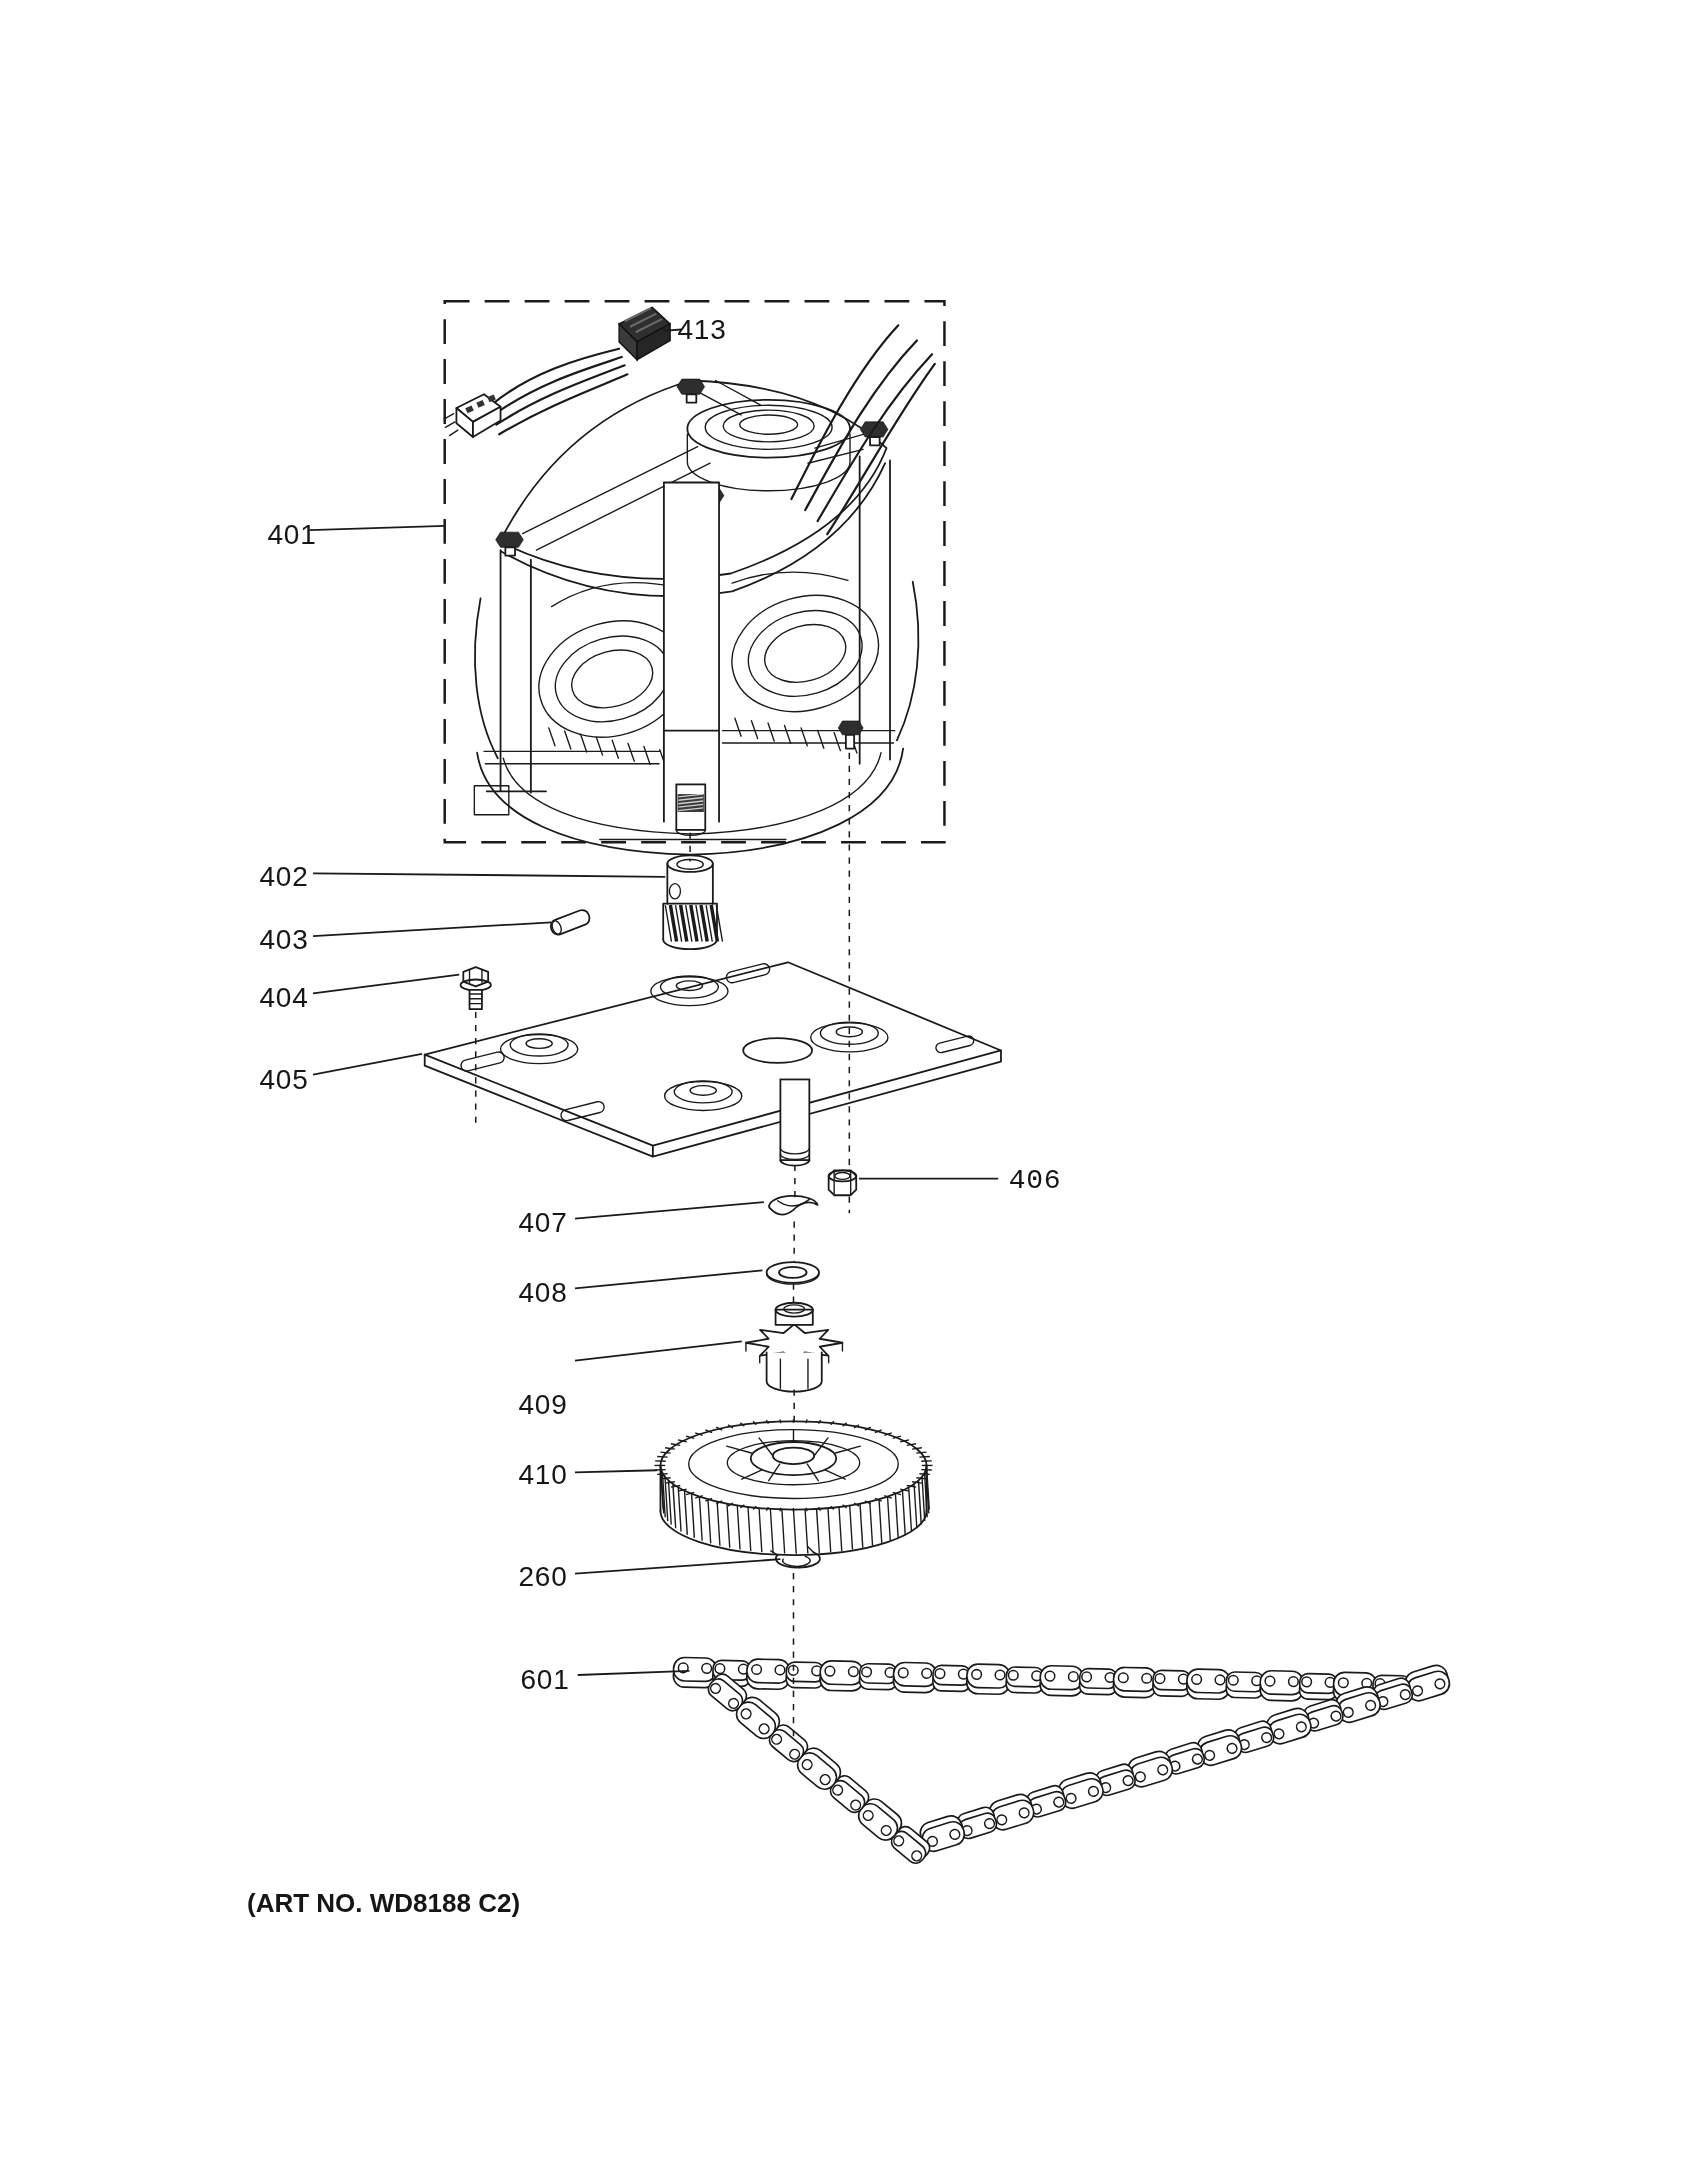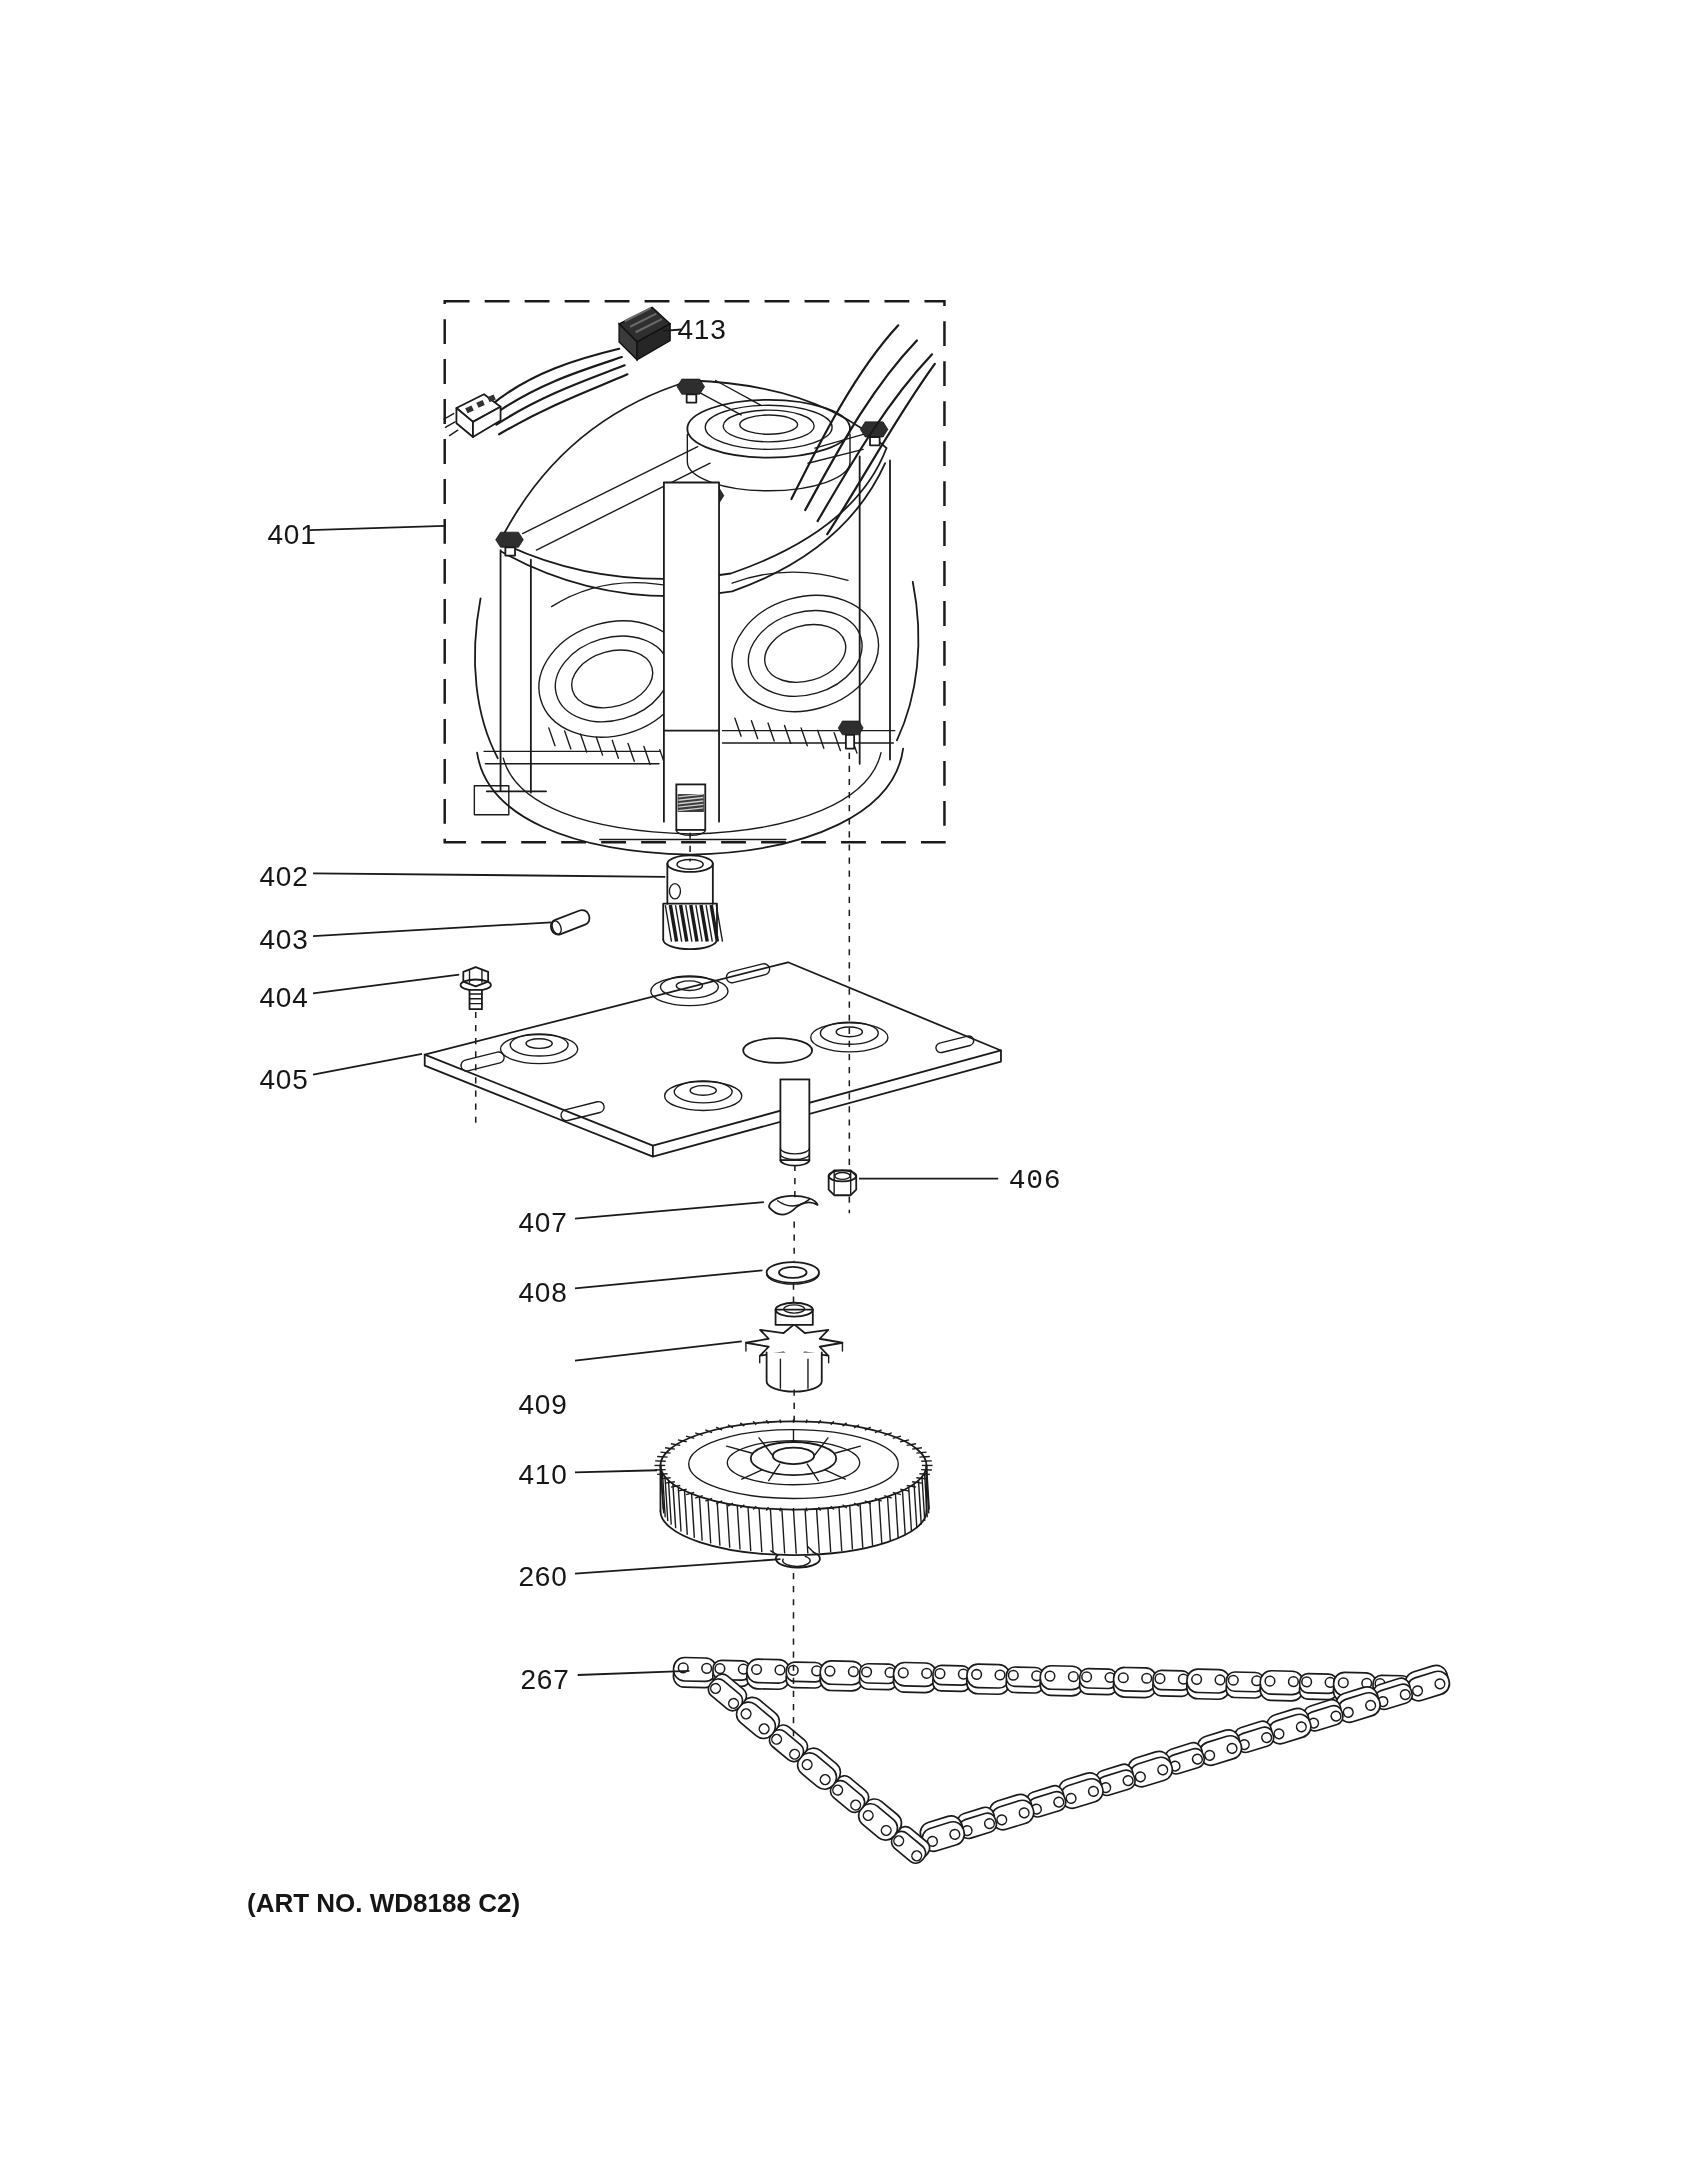--- a/index.html
+++ b/index.html
@@ -640,18 +640,18 @@
       <div class="callout" style="left: 284px; top: 877px;">402</div>
       <div class="callout" style="left: 284px; top: 940px; text-align: center;">403</div>
       <div class="callout" style="left: 284px; top: 998px;">404</div>
       <div class="callout" style="left: 284px; top: 1080px;">405</div>
       <div class="callout" style="left: 1035px; top: 1180px; font-family: Liberation Mono, monospace;">406</div>
       <div class="callout" style="left: 543px; top: 1223px;">407</div>
       <div class="callout" style="left: 543px; top: 1293px;">408</div>
       <div class="callout" style="left: 543px; top: 1405px;">409</div>
       <div class="callout" style="left: 543px; top: 1475px;">410</div>
       <div class="callout" style="left: 543px; top: 1577px;">260</div>
-      <div class="callout" style="left: 545px; top: 1680px;">267</div>
+      <div class="callout" style="left: 545px; top: 1680px;">601</div>
       <div class="callout" style="left: 702px; top: 330px;">413</div>
     </div>
 
 </div>
 
 
 </body></html>

